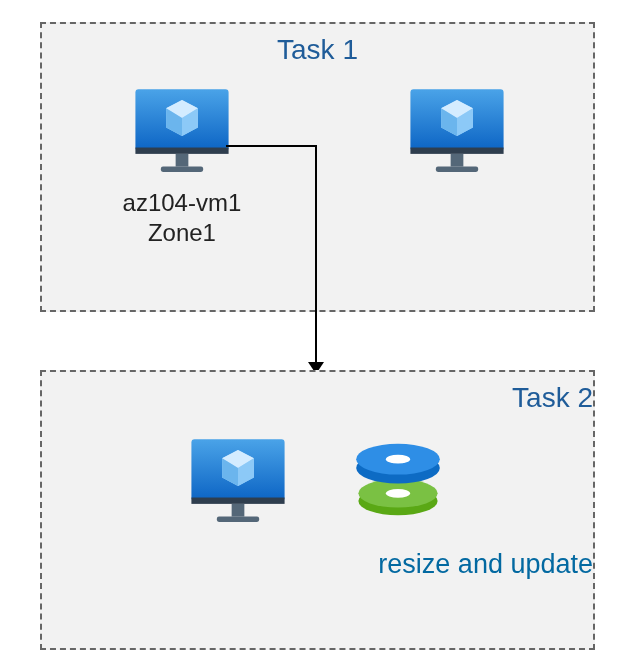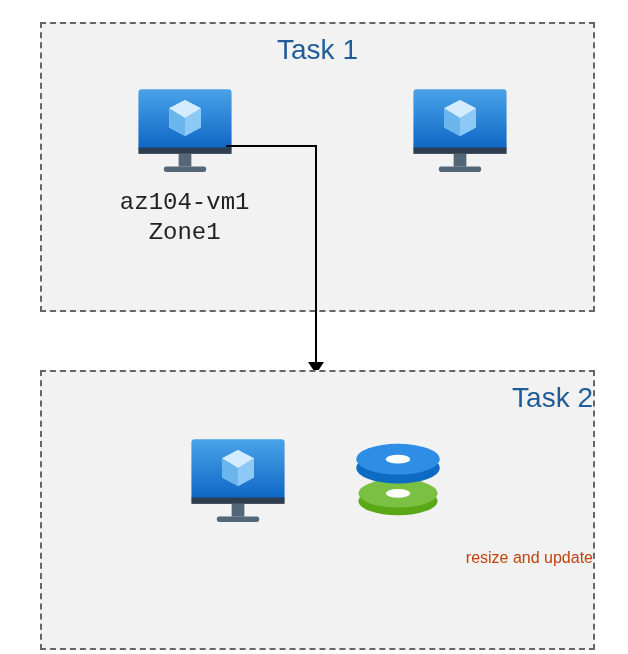--- a/index.html
+++ b/index.html
@@ -49,32 +49,31 @@
     .vm-item {
       display: flex;
       flex-direction: column;
       align-items: center;
     }
     .vm-label {
       font-size: 24px;
       color: #222;
       margin-top: 14px;
       line-height: 1.25;
-      font-family: Liberation Mono, monospace;
     }
     .task2-row {
       display: flex;
       justify-content: center;
       align-items: center;
       gap: 50px;
       margin-top: 20px;
     }
     .task2-label {
-      font-size: 16px;
-      color: #c2410c;
+      font-size: 27px;
+      color: #0369a1;
       margin-top: 25px;
     }
     
     .arrow-v {
       position: absolute;
       left: 315px;
       top: 145px;
       width: 2px;
       height: 222px;
       background: #000;

